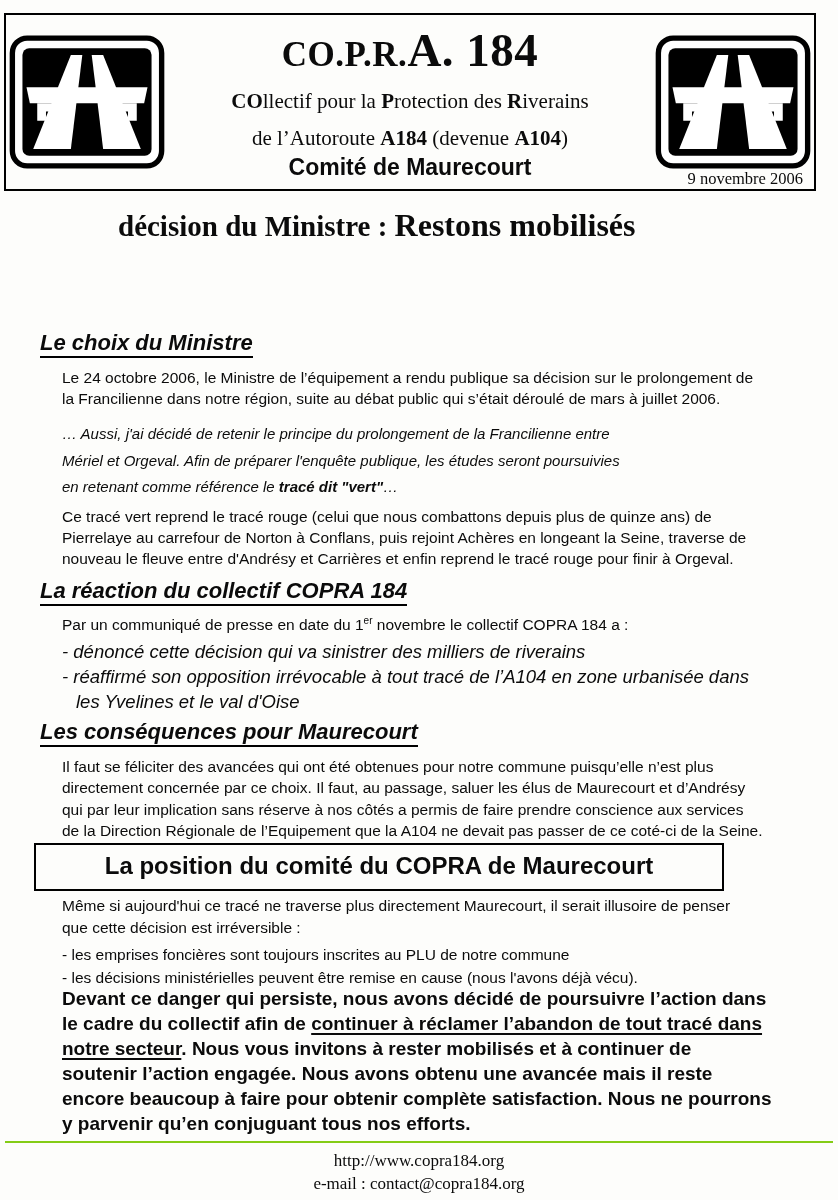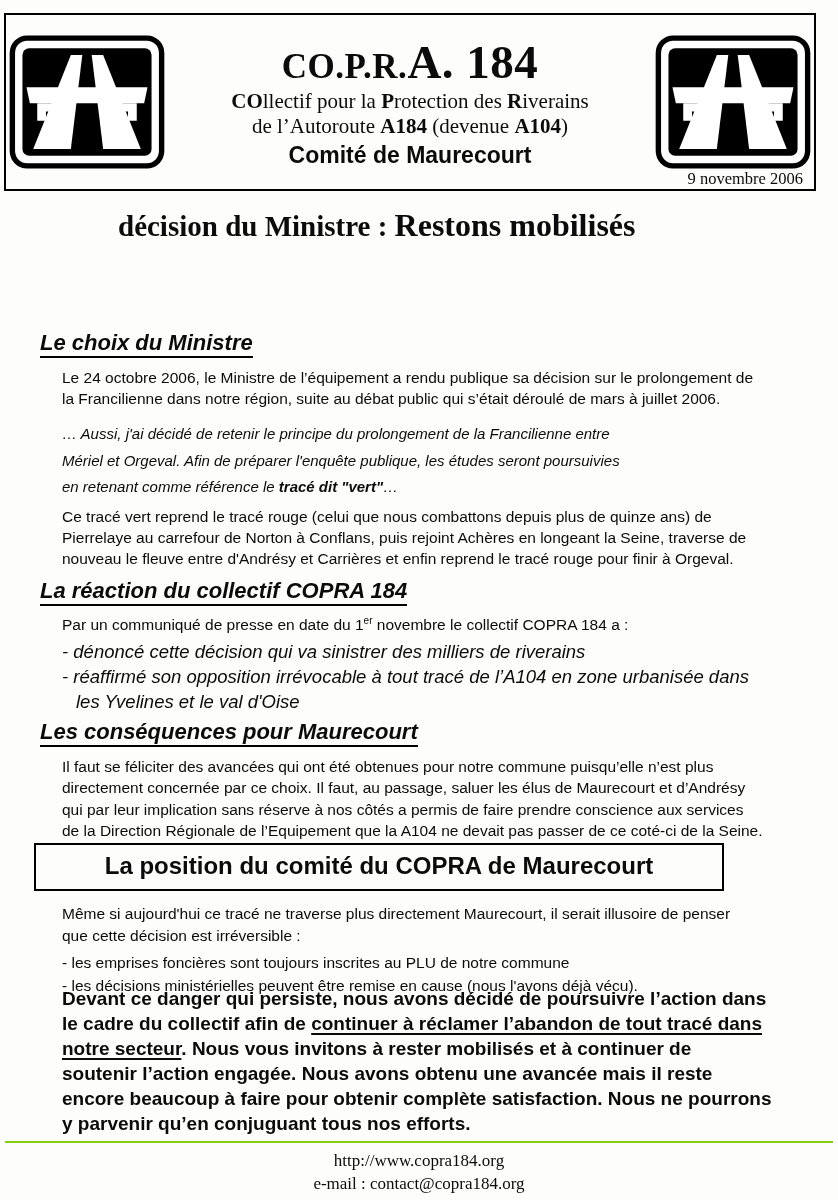--- a/index.html
+++ b/index.html
@@ -19,21 +19,21 @@
     left:4px;top:13px;width:812px;height:178px;
     border:2px solid #000;box-sizing:border-box;
     display:flex;align-items:center;justify-content:space-between;
     background:#fdfdfb;
   }
   .sign{width:156px;height:136px;flex:0 0 auto;margin:0 3px;}
   .sign svg{width:100%;height:100%;display:block;}
   .masthead-center{flex:1;text-align:center;font-family:"Liberation Serif",serif;line-height:1.12;}
   .org-name{font-weight:bold;font-size:35px;letter-spacing:0.5px;}
   .org-name .lg{font-size:47px;}
-  .sub{font-size:21px;line-height:25px;}
+  .sub{font-size:21px;line-height:25px;margin-top:12px;}
   .sub b{font-weight:bold;}
   .committee{font-family:"Liberation Sans",sans-serif;font-weight:bold;font-size:23px;margin-top:3px;line-height:26px;}
 
   .date-line{top:169px;right:35px;font-family:"Liberation Serif",serif;font-size:16.5px;}
 
   
   .doc-title{left:51px;top:203px;font-family:"Liberation Serif",serif;font-weight:bold;white-space:nowrap;line-height:45px;}
   .doc-title .t-line1{font-size:29px;}
   .doc-title .a104{font-size:35px;}
   .doc-title .t-line2{font-size:29px;padding-left:67px;}
@@ -58,21 +58,21 @@
   .it-bullets{margin-top:4px;font-style:italic;font-size:18.5px;line-height:25px;}
   .it-bullets .bullet, .plain-bullets .bullet{white-space:pre-line;padding-left:14px;text-indent:-14px;}
   .p5{left:62px;top:756px;line-height:21.3px;}
   .box-heading{
     left:34px;top:843px;width:690px;box-sizing:border-box;
     border:2px solid #000;text-align:center;
     font-weight:bold;font-size:24px;padding:7px 0 9px;
     background:#fdfdfb;
   }
   .p6{left:62px;top:895px;width:774px;}
-  .p6 .intro{font-size:15.5px;line-height:21.5px;white-space:pre-line;margin-top:8px;}
+  .p6 .intro{font-size:15.5px;line-height:21.5px;white-space:pre-line;}
   .plain-bullets{margin-top:5px;font-size:15.5px;line-height:23px;}
   .final-p{left:62px;top:986px;width:776px;font-weight:bold;font-size:19px;line-height:25px;white-space:pre-line;}
   .final-p .u{text-decoration:underline;text-decoration-thickness:2px;text-underline-offset:3px;}
 
   
   .foot{
     left:5px;top:1141px;width:828px;
     border-top:2px solid #84cc16;
     text-align:center;
     font-family:"Liberation Serif",serif;

